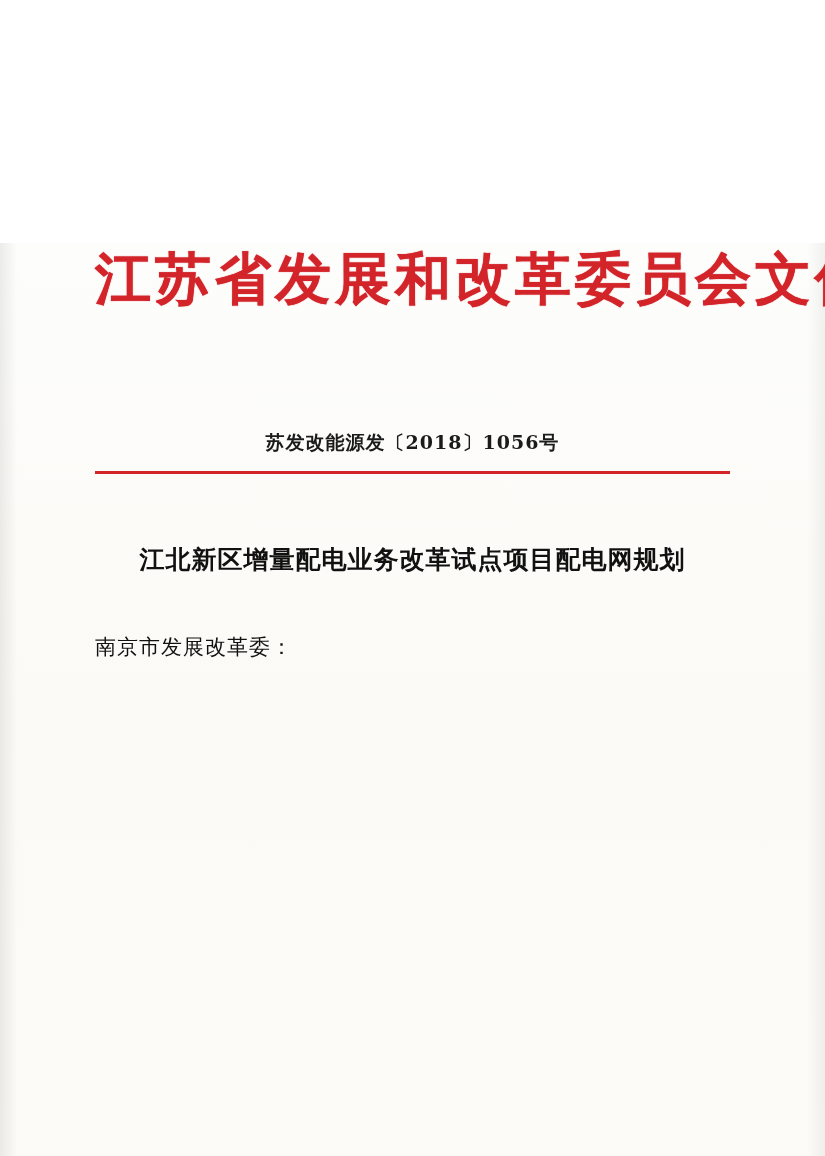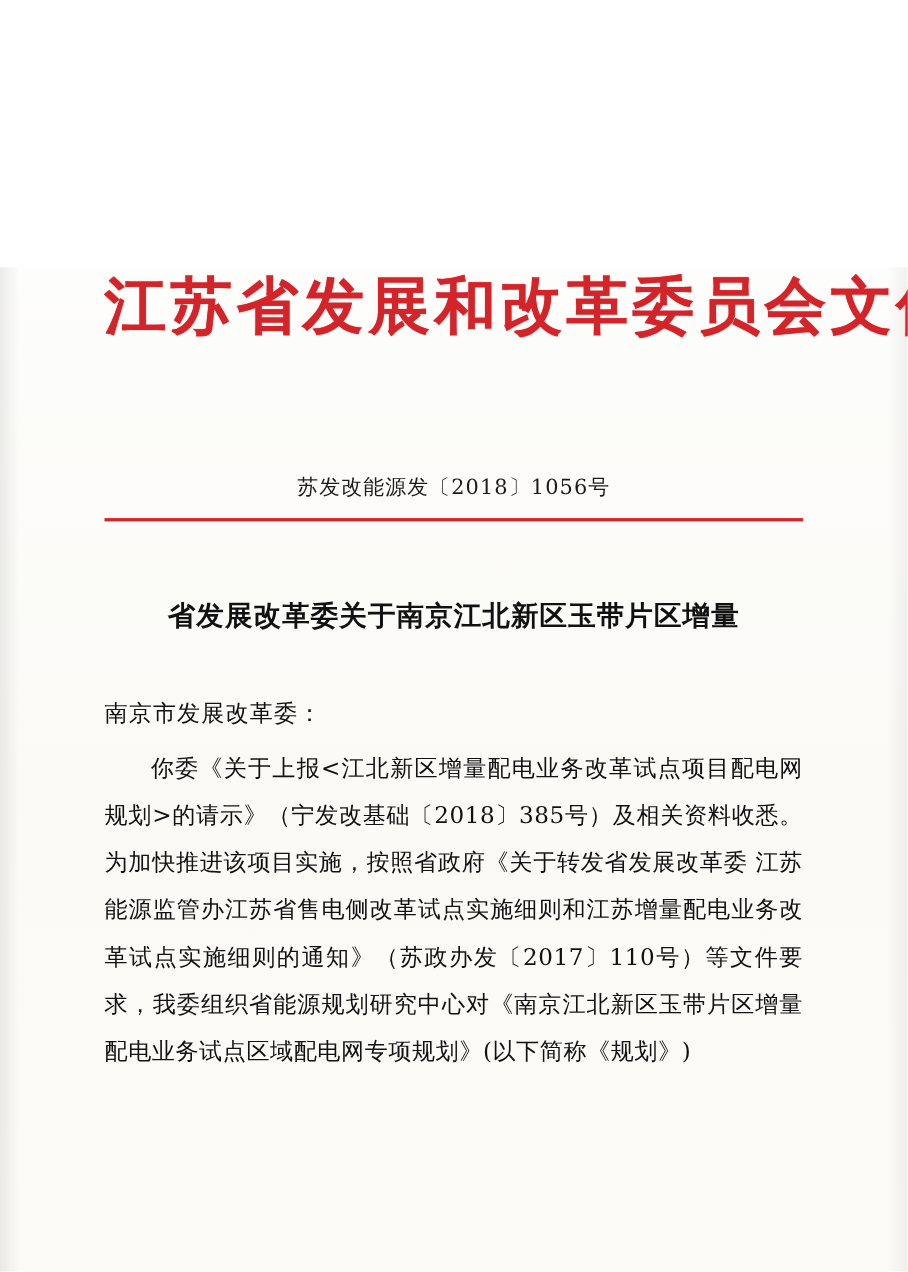--- a/index.html
+++ b/index.html
@@ -41,21 +41,21 @@
     letter-spacing: 4px;
     line-height: 1.25;
     white-space: nowrap;
     text-shadow: 0 0 1px #c8202a;
   }
   .doc-number {
     margin-top: 117px;
     text-align: center;
     font-family: "DejaVu Serif", serif;
     font-size: 19px;
-    font-weight: normal;
+    font-weight: bold;
     color: #1b1b1b;
     letter-spacing: 1px;
   }
   .red-rule {
     margin: 15px 0 0 0;
     height: 3px;
     background: #d3242a;
     width: 100%;
   }
   .heading {
@@ -63,21 +63,21 @@
     text-align: center;
     font-family: "DejaVu Serif", serif;
     font-weight: bold;
     font-size: 25px;
     line-height: 1.85;
     color: #111111;
     letter-spacing: 1px;
   }
   .salutation {
     margin-top: 46px;
-    font-family: Liberation Sans, sans-serif;
+    font-family: Liberation Mono, monospace;
     font-size: 21px;
     color: #111111;
     letter-spacing: 1px;
     line-height: 1.9;
   }
   .body-text {
     margin-top: 8px;
     font-family: "DejaVu Serif", serif;
     font-size: 21px;
     color: #111111;
@@ -107,22 +107,21 @@
 
   <div class="content">
 
     <div class="doc-title">江苏省发展和改革委员会文件</div>
 
     <div class="doc-number">苏发改能源发〔2018〕1056号</div>
 
     <div class="red-rule"></div>
 
     <div class="heading">
-      <div>省发展改革委关于南京江北新区玉带片区增量</div>
+      <div>江北新区增量配电业务改革试点项目配电网规划</div>
     </div>
 
     <div class="salutation">南京市发展改革委：</div>
 
-    <div class="body-text">你委《关于上报&lt;江北新区增量配电业务改革试点项目配电网规划&gt;的请示》（宁发改基础〔2018〕385号）及相关资料收悉。为加快推进该项目实施，按照省政府《关于转发省发展改革委 江苏能源监管办江苏省售电侧改革试点实施细则和江苏增量配电业务改革试点实施细则的通知》（苏政办发〔2017〕110号）等文件要求，我委组织省能源规划研究中心对《南京江北新区玉带片区增量配电业务试点区域配电网专项规划》(以下简称《规划》)</div>
 
   </div>
 
 </div>
 
 </body></html>

